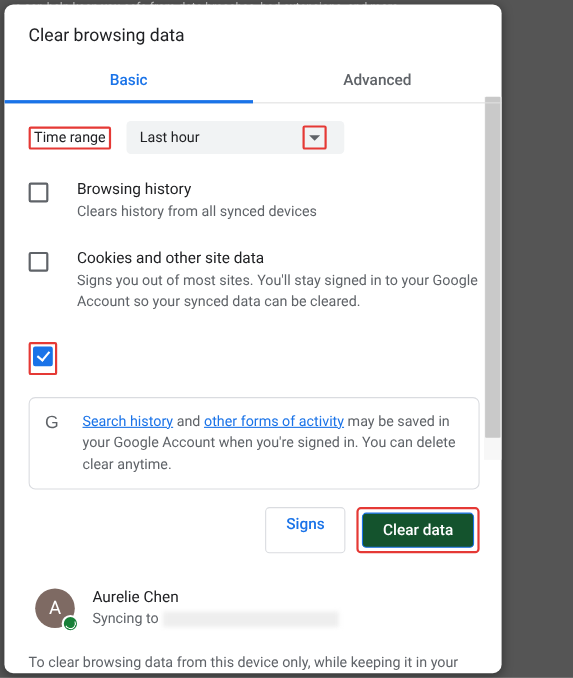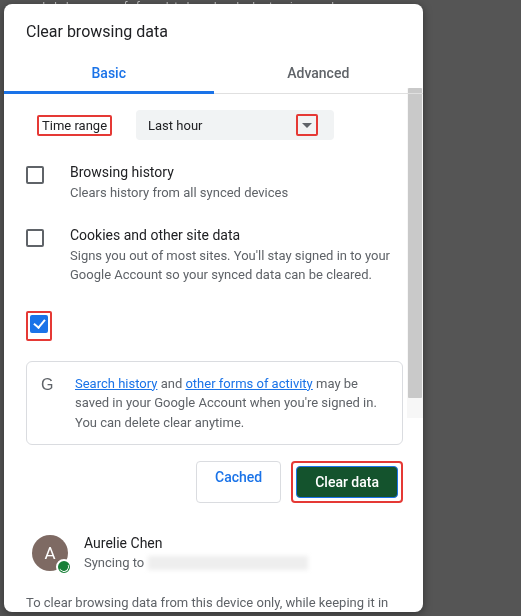--- a/index.html
+++ b/index.html
@@ -1,31 +1,31 @@
 <!DOCTYPE html>
 <html><head>
 <meta charset="utf-8">
 <style>
   * { box-sizing: border-box; margin: 0; padding: 0; }
   html, body { width: 521px; height: 616px; font-family: "Segoe UI", Roboto, Arial, sans-serif; background: #555; }
   .modal {
-    position: absolute; left: 4px; top: 4px; width: 419px; height: 608px;
+    position: absolute; left: 4px; top: 4px; width: 452px; height: 608px;
     background: #fff; border-radius: 8px; box-shadow: 0 2px 10px rgba(0,0,0,0.4);
     display: flex; flex-direction: column; overflow: hidden;
   }
   .scroll-track { position:absolute; right:0; top:84px; width:16px; height:330px; background:#f7f7f7; }
   .scroll-thumb { position:absolute; right:1px; top:0; width:14px; height:310px; background:#c9c9c9; border-radius:1px; }
   .title { font-size: 16px; color:#202124; padding: 18px 20px 14px 22px; }
   .tabs { display:flex; border-bottom:1px solid #e0e0e0; position:relative; }
   .tab { flex:1; text-align:center; font-size:14px; padding:10px 0 12px; font-weight:500; cursor:pointer; }
   .tab.active { color:#1a73e8; }
   .tab.inactive { color:#5f6368; }
   .tab-underline { position:absolute; left:0; bottom:-1px; width:50%; height:3px; background:#1a73e8; }
   .content { padding: 10px 20px 0 22px; flex:0 0 auto; }
-  .timerow { display:flex; align-items:center; gap:24px; padding:6px 0 14px;margin-left:11px; }
+  .timerow { display:flex; align-items:center; gap:14px; padding:6px 0 14px; }
   .tr-label { font-size:13px; color:#202124; padding:1px 3px; }
   .hl-red { border:2px solid #e53935; border-radius:2px; }
   .select { flex:0 0 198px; background:#f1f3f4; border-radius:4px; height:30px; display:flex; align-items:center; padding:0 16px 0 12px; font-size:13px; color:#202124; position:relative; }
   .select .chev { margin-left:auto; width:22px; height:22px; display:flex; align-items:center; justify-content:center; }
   .select .arrow-down { width:0; height:0; border-left:5px solid transparent; border-right:5px solid transparent; border-top:5px solid #5f6368; }
   .opt { display:flex; gap:24px; padding:10px 0 14px; }
   .cbwrap { flex:0 0 20px; padding-top:2px; position:relative; }
   .cb { width:18px; height:18px; border:2px solid #5f6368; border-radius:2px; background:#fff; display:inline-block; position:relative; }
   .cb.checked { background:#1a73e8; border-color:#1a73e8; }
   .cb.checked::after { content:""; position:absolute; left:4px; top:0px; width:5px; height:9px; border:solid #fff; border-width:0 2px 2px 0; transform:rotate(40deg); }
@@ -116,21 +116,21 @@
     <div class="infobox">
       <div class="glogo">G</div>
       <div class="infotxt">
         <span class="linklike">Search history</span><span> and </span><span class="linklike">other forms of activity</span><span> may be saved in your Google Account when you're signed in. You can delete clear anytime.</span>
       </div>
     </div>
 
   </div>
 
   <div class="footer-actions">
-    <div class="btn btn-cancel">Cached</div>
+    <div class="btn btn-cancel">Signs</div>
     <span class="hl-red hl-red-btn" style="border-radius:4px;">
       <div class="btn btn-primary">Clear data</div>
     </span>
   </div>
 
   <div class="divider"></div>
 
   <div class="account">
     <div class="avatar-wrap">
       <div class="avatar">A</div>

